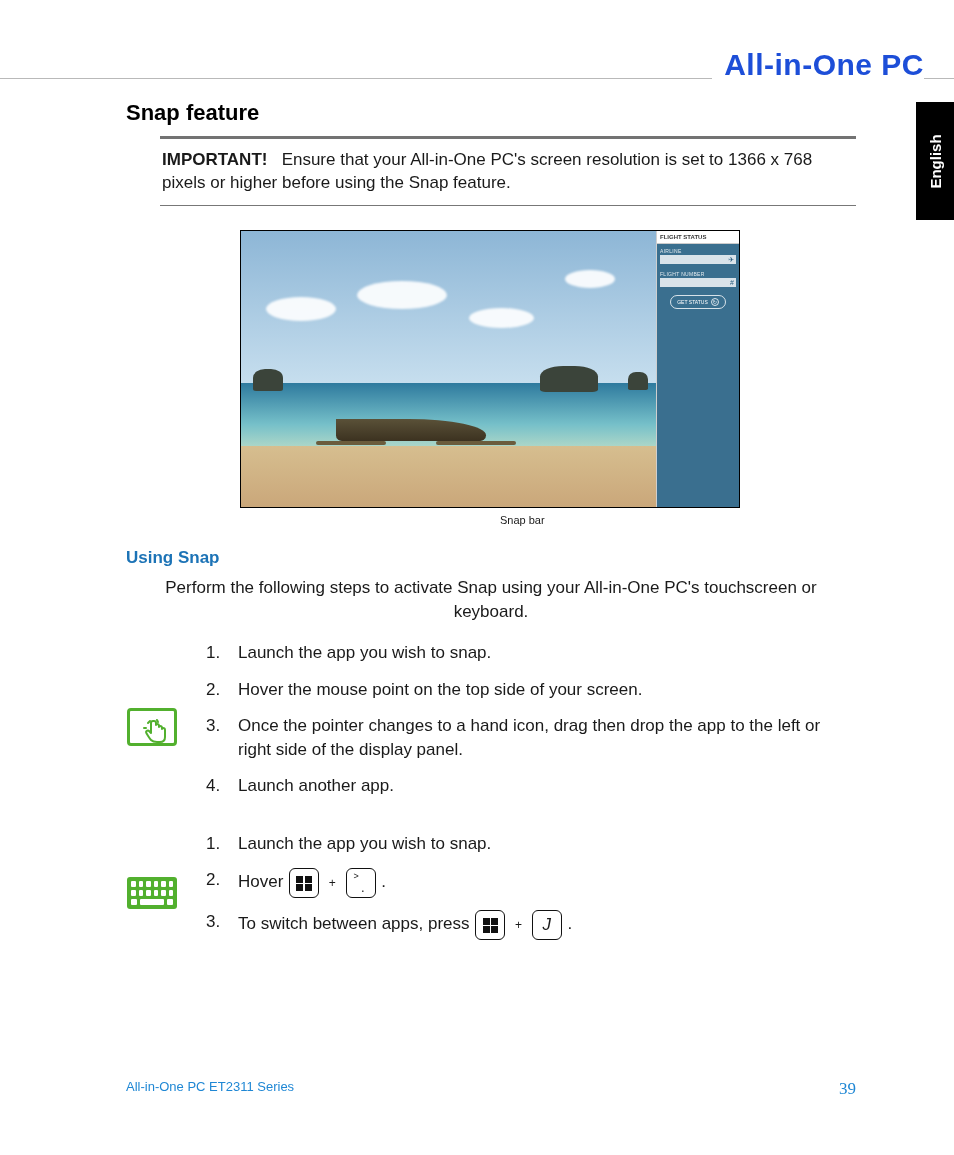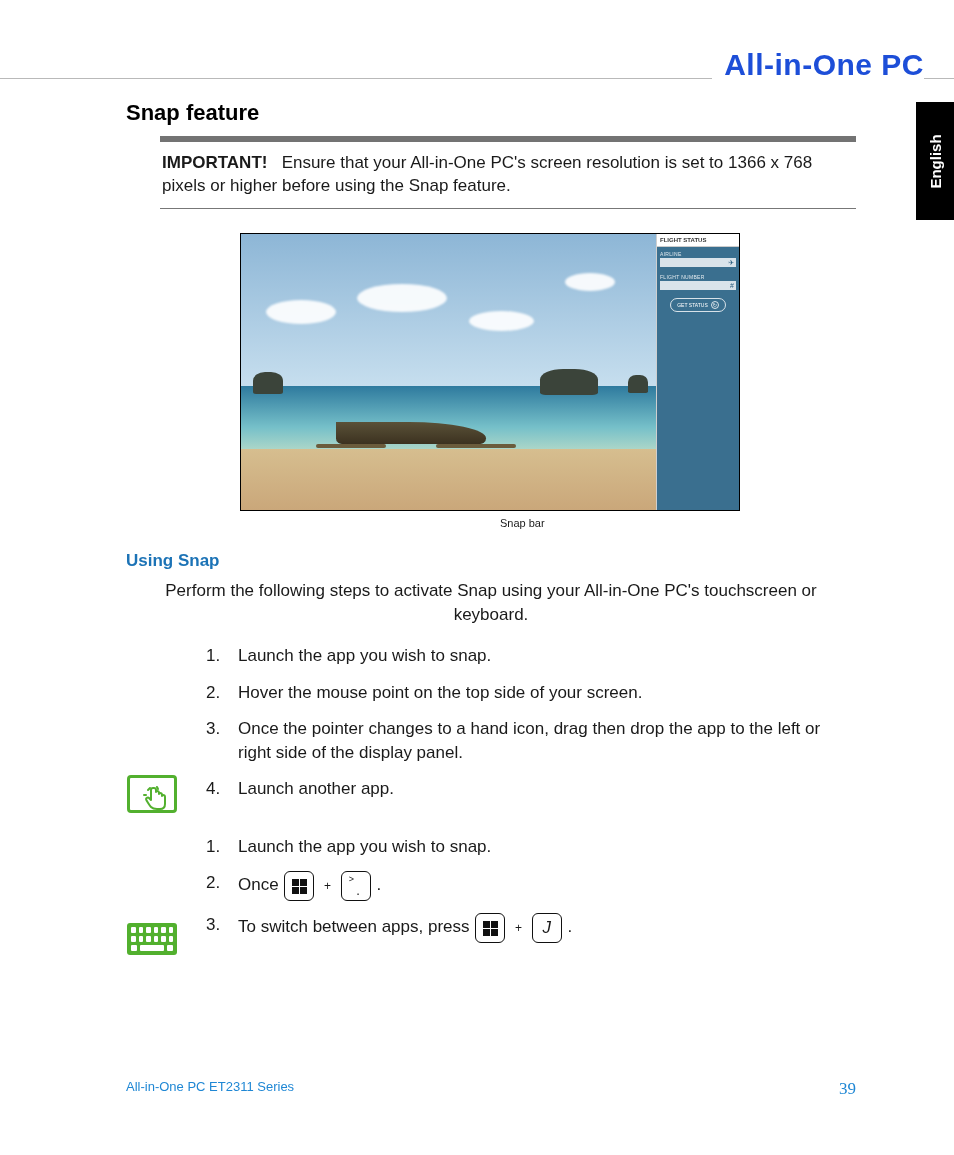--- a/index.html
+++ b/index.html
@@ -50,21 +50,21 @@
     right: 98px;
   }
   h2.section-title {
     color: #000000;
     font-size: 22px;
     font-weight: 700;
     margin-bottom: 10px;
   }
   .intro { line-height: 1.4; margin-bottom: 16px; }
   .note-box {
-    border-top: 6px solid #737373;
+    border-top: 3px solid #737373;
     border-bottom: 1px solid #777;
     padding: 10px 2px;
     margin: 0 0 24px 34px;
     line-height: 1.35;
   }
   .note-box b { font-weight: 700; }
   .screenshot-wrap {
     margin: 0 auto 6px auto;
     width: 502px;
   }
@@ -112,21 +112,21 @@
     margin: 6px 0 22px 0;
     padding-left: 260px;
   }
   h3.subheading {
     color: #1c73b6;
     font-size: 17px;
     font-weight: 700;
     margin-bottom: 8px;
   }
   .after-sub { line-height: 1.4; margin-bottom: 18px; text-align: center; }
-  .method { display: flex; align-items: flex-end; gap: 28px; margin-bottom: 22px; }
+  .method { display: flex; align-items: center; gap: 28px; margin-bottom: 22px; }
   .method-icon { width: 52px; flex: 0 0 52px; display:flex; justify-content:center; padding-top:2px;}
   ol.steps { list-style: none; counter-reset: step; flex: 1; }
   ol.steps li { counter-increment: step; position: relative; padding-left: 32px; line-height: 1.42; margin-bottom: 12px; }
   ol.steps li::before { content: counter(step) "."; position: absolute; left: 0; }
   .keycap {
     display: inline-flex;
     align-items: center;
     justify-content: center;
     min-width: 30px; height: 30px;
     border: 1.6px solid #111;
@@ -267,21 +267,21 @@
         <div class="row">
             <div class="k n"></div>
             <div class="k sp"></div>
             <div class="k n"></div>
           </div>
       </div>
     </div>
     <ol class="steps">
       <li>Launch the app you wish to snap.</li>
       <li>
-        <span>Once </span>
+        <span>Hover </span>
         <span class="keycap">
             <span class="win-squares">
               <div></div>
               <div></div>
               <div></div>
               <div></div>
             </span>
           </span>
         <span class="key-plus">+</span>
         <span class="keycap">

